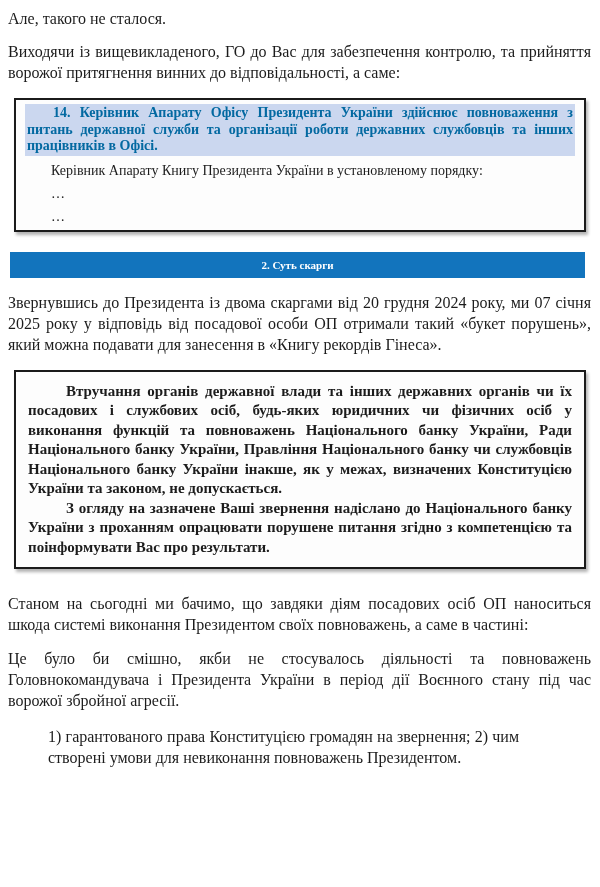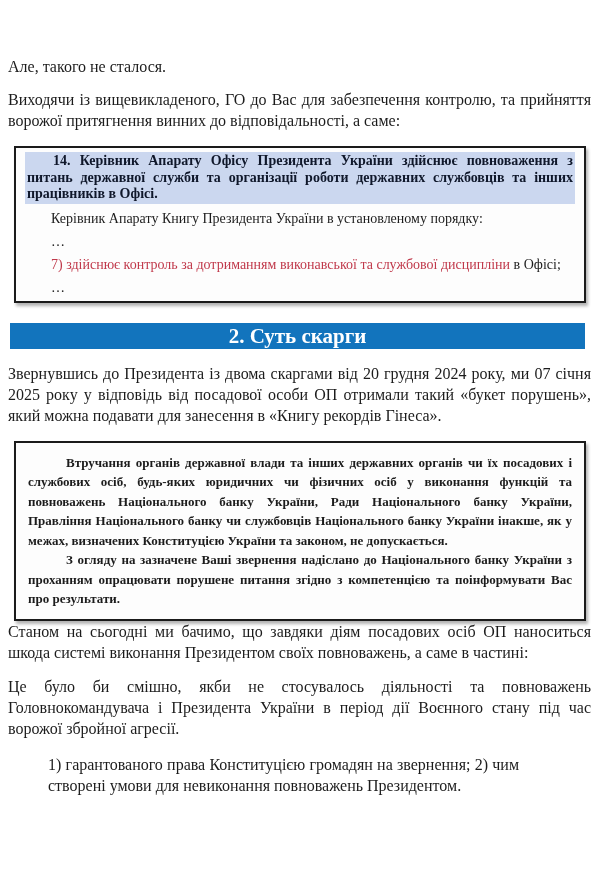--- a/index.html
+++ b/index.html
@@ -18,39 +18,39 @@
   }
   .page {
     padding: 8px 9px 0 8px;
     box-sizing: border-box;
   }
   .para {
     margin: 0 0 15px 0;
     text-align: justify;
   }
   .para.no-justify { text-align: left; }
-  .para.first { margin-bottom: 12px; margin-top: 48px; }
+  .para.first { margin-bottom: 12px; }
   .para.tight { margin-bottom: 8px; }
 
   
   .quote-box {
     border: 2px solid #1b1b1b;
     box-shadow: 2px 3px 3px rgba(0,0,0,0.30);
     margin: 0 5px 0 6px;
     background: #fdfdfd;
   }
   .quote-box.box1 {
     margin-bottom: 20px;
     padding: 4px 9px 5px 9px;
     font-size: 14px;
     line-height: 17px;
   }
   .q-heading {
     background: #CBD7EF;
-    color: #0f172a;
+    color: #0369a1;
     font-weight: bold;
     text-indent: 26px;
     text-align: justify;
     line-height: 16.5px;
     padding: 1px 2px;
     margin: 0 0 6px 0;
   }
   .q-para {
     text-indent: 26px;
     text-align: justify;
@@ -58,31 +58,31 @@
   }
   .q-para.last { margin-bottom: 0; }
   .red { color: #C0394B; }
 
   
   .section-bar {
     background: #1274BD;
     color: #ffffff;
     font-weight: bold;
     text-align: center;
-    font-size: 21px;
+    font-size: 11px;
     line-height: 26px;
     height: 26px;
     margin: 20px 6px 14px 2px;
   }
 
   .quote-box.box2 {
-    margin-bottom: 0;
+    margin-bottom: 24px;
     padding: 10px 12px;
     font-weight: bold;
-    font-size: 13px;
+    font-size: 15px;
     line-height: 19.5px;
   }
   .q2-para {
     text-indent: 38px;
     text-align: justify;
     margin: 0;
   }
 
   .num-list {
     margin: 0 72px 0 40px;
@@ -95,21 +95,20 @@
 <div class="page">
 
   <p class="para no-justify first">Але, такого не сталося.</p>
 
   <p class="para">Виходячи із вищевикладеного, ГО до Вас для забезпечення контролю, та прийняття ворожої притягнення винних до відповідальності, а саме:</p>
 
   <div class="quote-box box1">
     <p class="q-heading">14. Керівник Апарату Офісу Президента України здійснює повноваження з питань державної служби та організації роботи державних службовців та інших працівників в Офісі.</p>
     <p class="q-para">Керівник Апарату Книгу Президента України в установленому порядку:</p>
     <p class="q-para">…</p>
-    <p class="q-para"><span class="red">7) здійснює контроль за дотриманням виконавської та службової дисципліни</span><span> в Офісі;</span></p>
     <p class="q-para last">…</p>
   </div>
 
   <div class="section-bar">2. Суть скарги</div>
 
   <p class="para">Звернувшись до Президента із двома скаргами від 20 грудня 2024 року, ми 07 січня 2025 року у відповідь від посадової особи ОП отримали такий «букет порушень», який можна подавати для занесення в «Книгу рекордів Гінеса».</p>
 
 
   <div class="quote-box box2">
     <p class="q2-para">Втручання органів державної влади та інших державних органів чи їх посадових і службових осіб, будь-яких юридичних чи фізичних осіб у виконання функцій та повноважень Національного банку України, Ради Національного банку України, Правління Національного банку чи службовців Національного банку України інакше, як у межах, визначених Конституцією України та законом, не допускається.</p>

